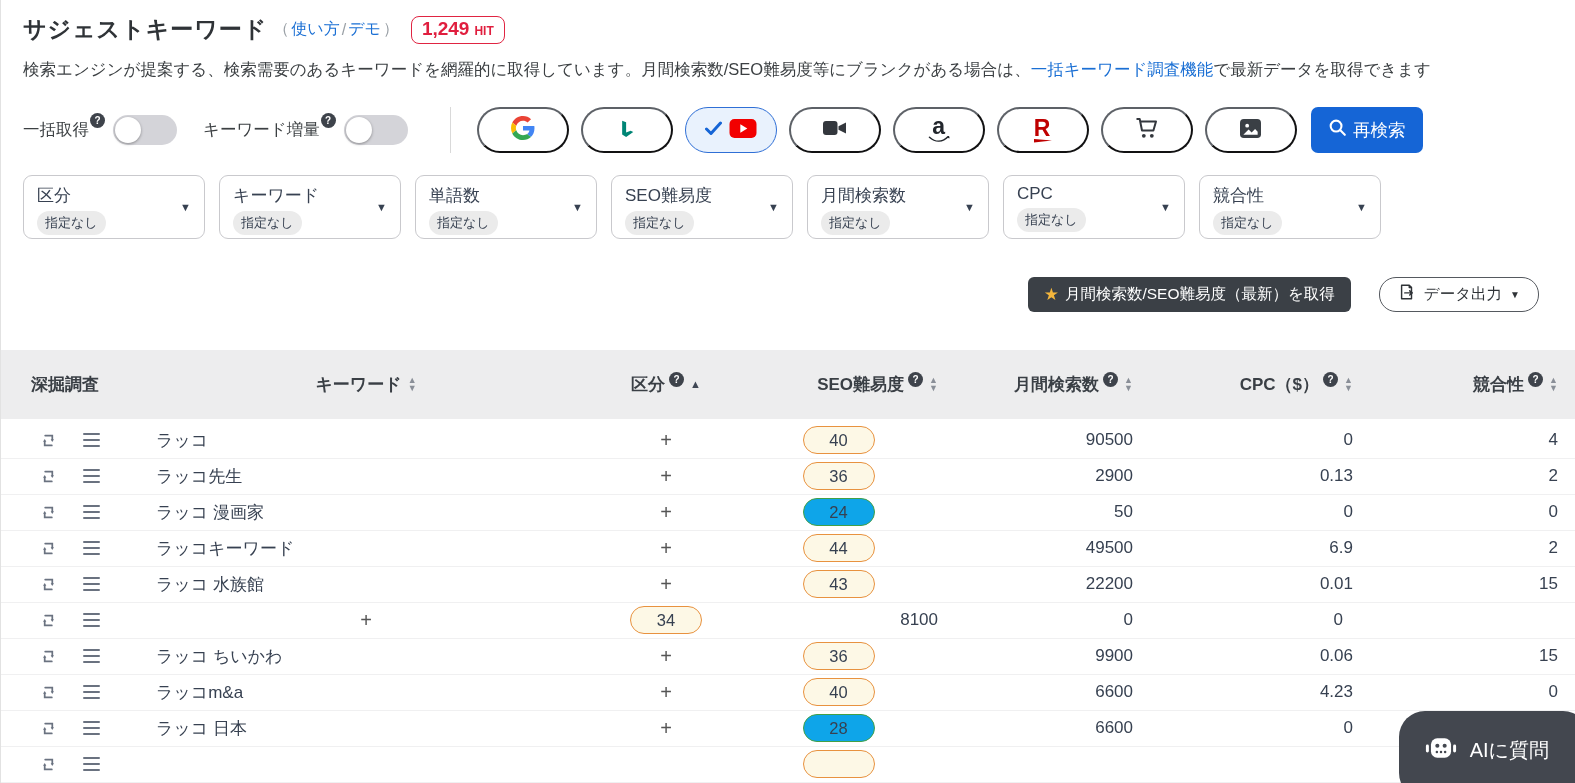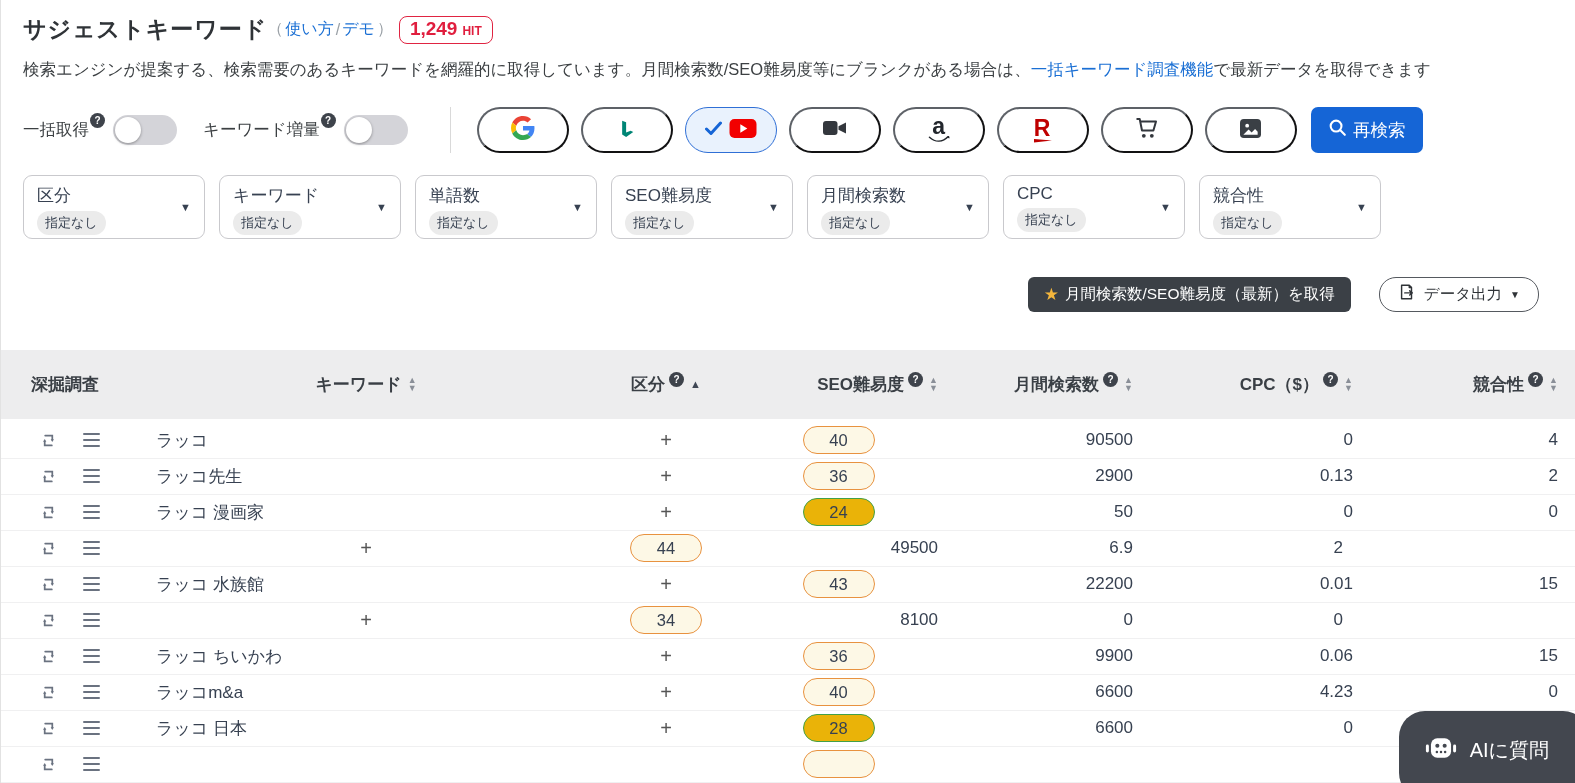--- a/index.html
+++ b/index.html
@@ -1,21 +1,21 @@
 <!DOCTYPE html>
 <html lang="ja"><head>
 <meta charset="utf-8">
 <style>
   * { margin:0; padding:0; box-sizing:border-box; }
   html,body { width:1575px; height:783px; overflow:hidden; background:#fff;
     font-family:"Liberation Sans","DejaVu Sans",sans-serif; color:#374151; }
   .page { position:relative; width:1575px; height:783px; border-left:1px solid #e2e2e2; overflow:hidden; }
 
   
-  .title-row { display:flex; align-items:center; gap:0; padding:14px 20px 0 22px; }
+  .title-row { display:flex; align-items:center; gap:6px; padding:14px 20px 0 22px; }
   .page-title { font-size:23px; font-weight:bold; color:#2f3337; letter-spacing:1px; }
   .title-links { font-size:16px; color:#9aa0a6; display:flex; align-items:center; gap:2px; }
   .title-links a { color:#1a6fd4; text-decoration:none; }
   .hit-badge { border:1.5px solid #e02442; border-radius:8px; padding:1px 10px 3px 10px;
     display:flex; align-items:baseline; gap:5px; margin-left:6px; }
   .hit-badge .hit-value { color:#e01e3e; font-weight:bold; font-size:19px; }
   .hit-badge .hit-unit { color:#e01e3e; font-size:12px; font-weight:bold; }
 
   
   .description { padding:12px 28px 0 22px; font-size:16.5px; line-height:1.55; color:#3c4043; }
@@ -79,21 +79,21 @@
   .cell-icons { display:flex; align-items:center; gap:25px; padding-left:38px; }
   .icon-btn { display:inline-flex; cursor:pointer; }
   .hamburger { display:inline-flex; flex-direction:column; gap:3.5px; cursor:pointer; }
   .hamburger span { width:17px; height:2.4px; background:#6a7280; border-radius:1px; }
   .cell-keyword { padding-left:25px; }
   .cell-kubun { text-align:center; color:#555; font-size:20px; font-weight:300; cursor:pointer; }
   .cell-seo { display:flex; justify-content:center; }
   .seo-pill { min-width:72px; height:28px; border-radius:14px; display:flex; align-items:center; justify-content:center;
     font-size:16.5px; color:#374151; }
   .seo-pill.orange { border:1.5px solid #e8923f; background:#fdf8e6; }
-  .seo-pill.green { border:1.5px solid #43a047; background:#eab308; }
+  .seo-pill.green { border:1.5px solid #43a047; background:#0ea5e9; }
   .cell-num { text-align:right; padding-right:8px; }
   .cell-comp { padding-right:18px; }
 
   
   .ai-btn { position:absolute; right:-14px; bottom:-16px; height:88px; background:#43474f; color:#fff;
     border:none; border-radius:26px; display:flex; align-items:center; gap:13px; padding:0 40px 10px 26px;
     font-size:20px; cursor:pointer; font-family:inherit; z-index:5; }
 </style>
 </head>
 <body>
@@ -417,20 +417,21 @@
                 <path d="M12.3 8.8h3.4L14 11.6z" fill="#6a7280" stroke="none"></path>
                 <path d="M4.3 11.2h3.4L6 8.4z" fill="#6a7280" stroke="none"></path>
               </svg>
         </span>
         <span class="hamburger">
               <span></span>
               <span></span>
               <span></span>
             </span>
       </div>
+      <div class="cell-keyword">ラッコキーワード</div>
       <div class="cell-kubun">+</div>
       <div class="cell-seo">
         <span class="seo-pill orange">44</span>
       </div>
       <div class="cell-num">49500</div>
       <div class="cell-num">6.9</div>
       <div class="cell-num cell-comp">2</div>
     </div>
 
     <div class="grid-row data-row">

